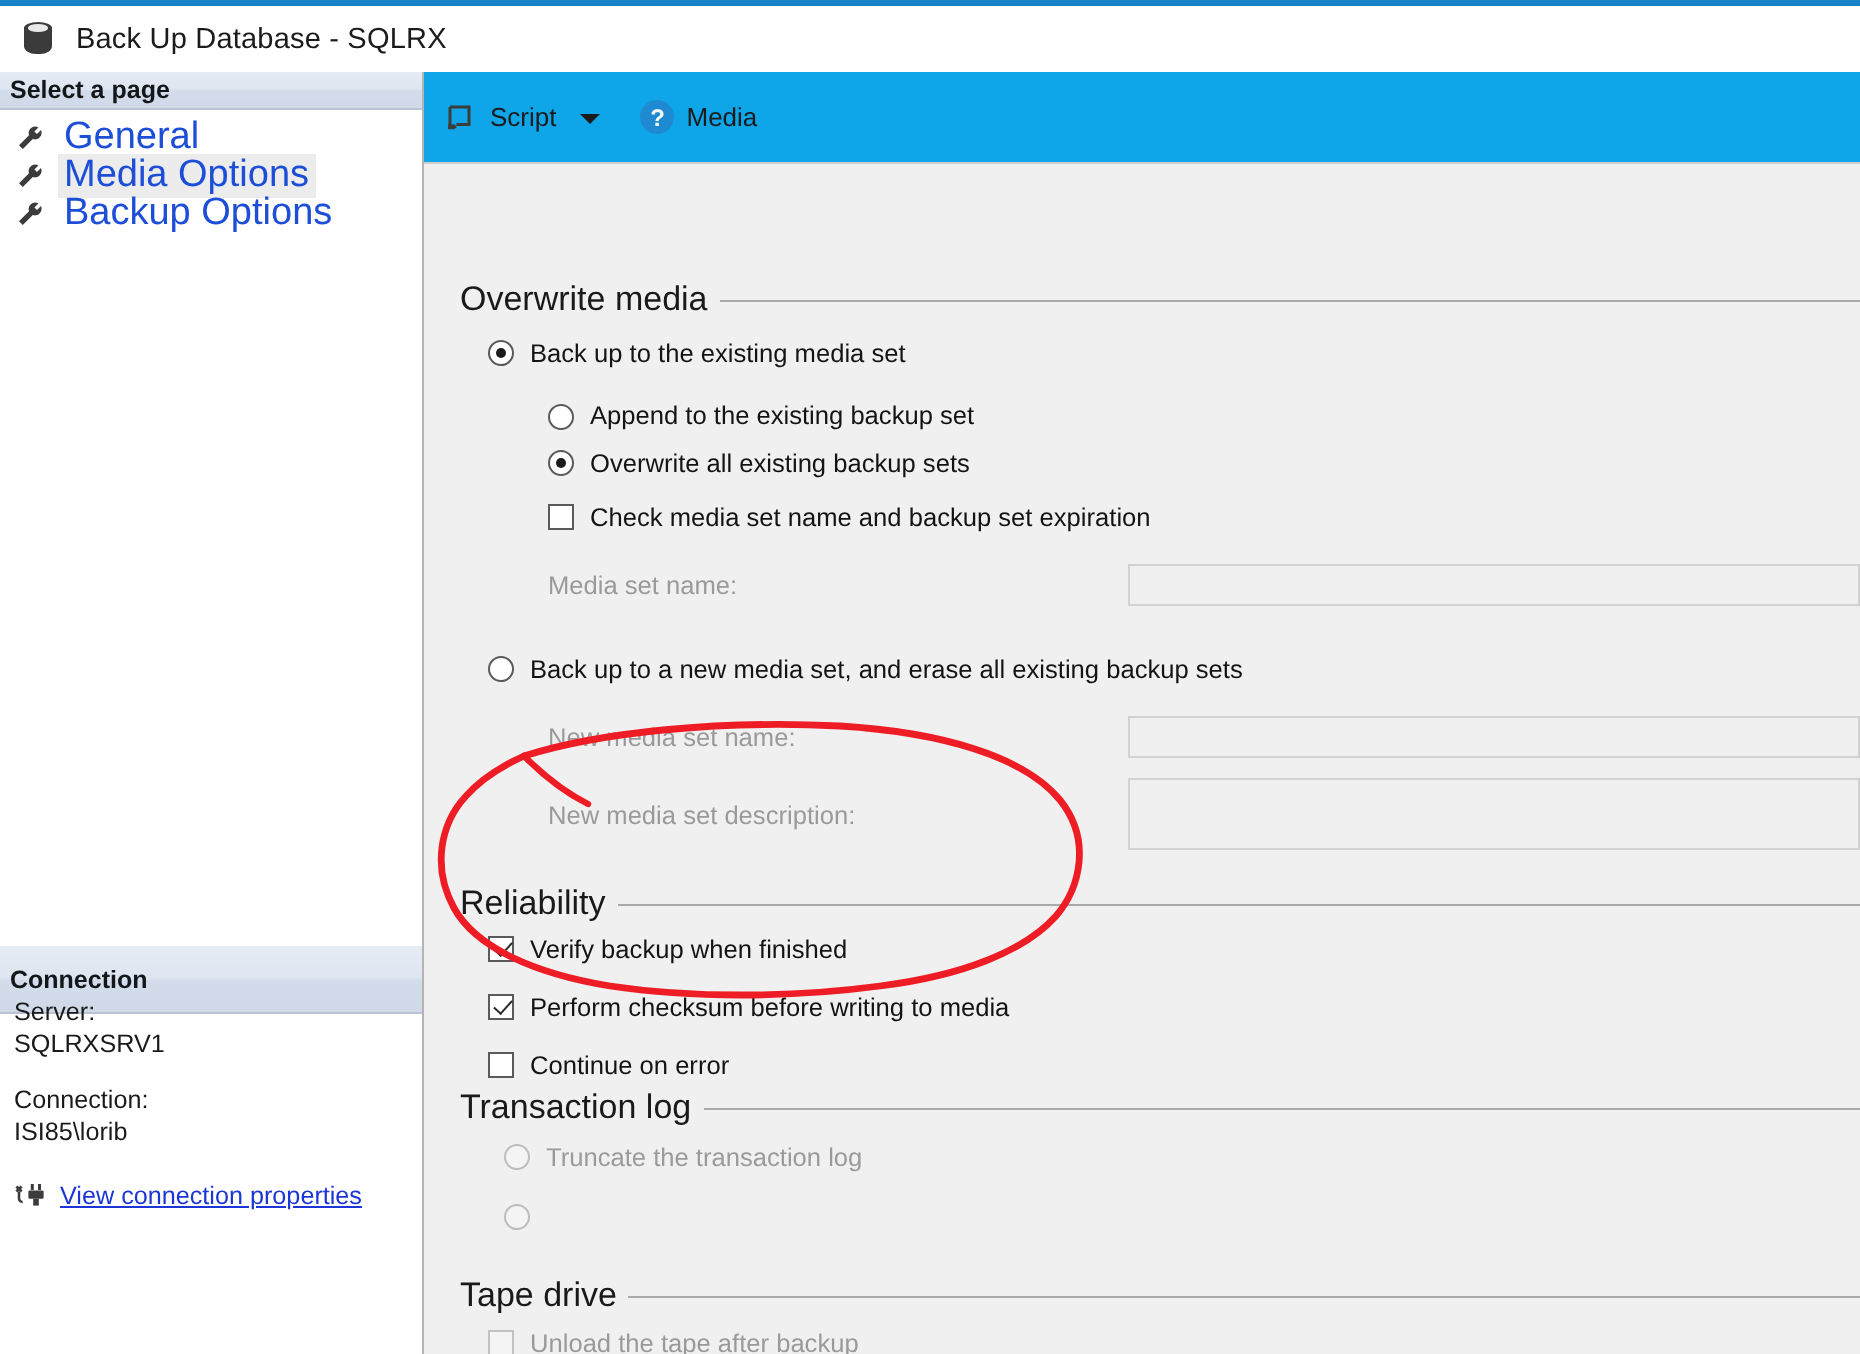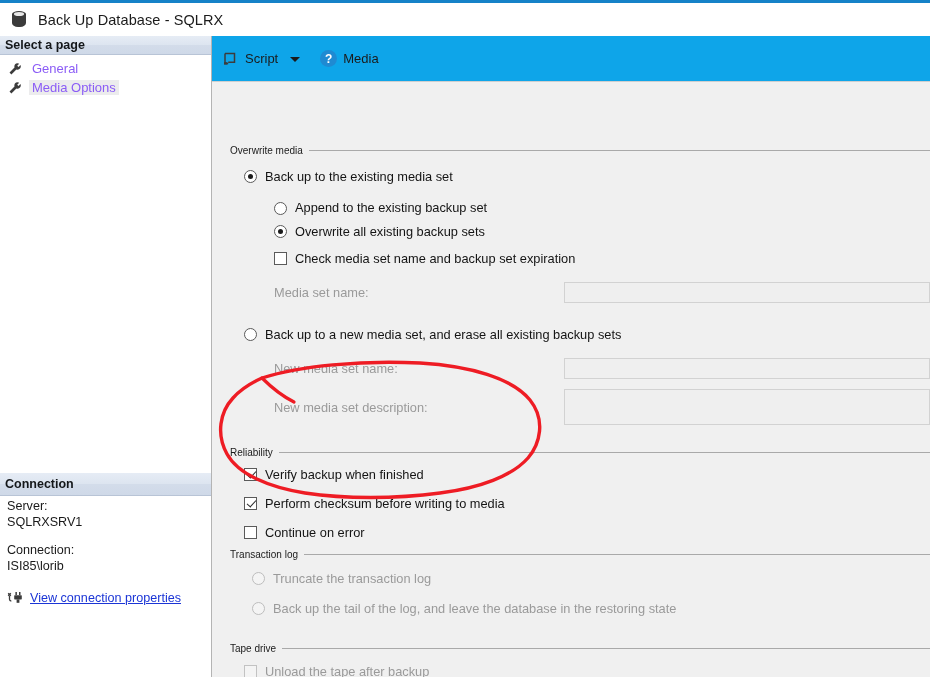--- a/index.html
+++ b/index.html
@@ -83,39 +83,39 @@
     white-space: nowrap;
   }
   .sb-list { padding-top: 4px; }
   .sb-item {
     height: 19px;
     display: flex; align-items: center;
     padding-left: 8px;
     cursor: default;
   }
   .sb-item-label {
-    font-size: 13px;
-    color: #8b5cf6;
+    font-size: 19px;
+    color: #1d4ed8;
     white-space: nowrap;
     padding: 0 3px;
   }
   .sb-item.selected .sb-item-label {
     background: #ececed;
   }
   .wrench-icon {
     width: 14px; height: 14px;
     position: relative; flex: 0 0 auto;
     margin-right: 7px;
   }
   .wrench-icon svg { display: block; }
 
   
   .conn-header {
     position: absolute; left: 0; top: 437px;
-    width: 211px; height: 23px;
+    width: 211px; height: 34px;
     background: linear-gradient(to bottom, #e6ecf5 0%, #dde5f0 48%, #d3dcea 52%, #cfd9e8 100%);
     border-bottom: 1px solid #b8c4d6;
     display: flex; align-items: center;
     padding-left: 5px;
   }
   .conn-header-text {
     font-size: 12.5px; font-weight: bold;
     color: #14171a;
   }
   .conn-body {
@@ -206,21 +206,21 @@
   .group {
     position: absolute;
     left: 18px;
     width: 700px;
   }
   .group-title-row {
     display: flex; align-items: center;
     height: 16px;
   }
   .group-title {
-    font-size: 10px;
+    font-size: 17px;
     color: #1a1a1a;
     white-space: nowrap;
     padding-right: 6px;
   }
   .group-line {
     flex: 1 1 auto;
     height: 1px;
     background: #a9a9a9;
   }
 
@@ -343,20 +343,28 @@
 
       <div class="sb-item selected">
         <span class="wrench-icon">
           <svg width="14" height="14" viewBox="0 0 14 14">
             <path d="M9.6 1.2a3.3 3.3 0 0 0-3.1 4.4L1.5 10.6l1.9 1.9 5-5a3.3 3.3 0 0 0 4.4-3.1c0-.5-.1-1-.3-1.4l-2 2-1.3-1.3 2-2c-.5-.3-1-.5-1.6-.5z" fill="#3c3c3c"></path>
           </svg>
         </span>
         <span class="sb-item-label">Media Options</span>
       </div>
 
+      <div class="sb-item">
+        <span class="wrench-icon">
+          <svg width="14" height="14" viewBox="0 0 14 14">
+            <path d="M9.6 1.2a3.3 3.3 0 0 0-3.1 4.4L1.5 10.6l1.9 1.9 5-5a3.3 3.3 0 0 0 4.4-3.1c0-.5-.1-1-.3-1.4l-2 2-1.3-1.3 2-2c-.5-.3-1-.5-1.6-.5z" fill="#3c3c3c"></path>
+          </svg>
+        </span>
+        <span class="sb-item-label">Backup Options</span>
+      </div>
 
     </div>
 
     <div class="conn-header">
       <span class="conn-header-text">Connection</span>
     </div>
 
     <div class="conn-body">
       <div class="conn-label">Server:</div>
       <div class="conn-value">SQLRXSRV1</div>
@@ -481,21 +489,20 @@
           <span class="group-line"></span>
         </div>
 
         <div class="opt-row indent1" style="margin-top:5px;">
           <span class="radio disabled"></span>
           <span class="opt-label disabled">Truncate the transaction log</span>
         </div>
 
         <div class="opt-row indent1" style="margin-top:8px;">
           <span class="radio disabled"></span>
-          <span class="opt-label disabled">Back up the tail of the log, and leave the database in the restoring state</span>
         </div>
       </div>
 
       <div class="group" style="top:558px;">
         <div class="group-title-row">
           <span class="group-title">Tape drive</span>
           <span class="group-line"></span>
         </div>
 
         <div class="opt-row indent3" style="margin-top:4px;">

